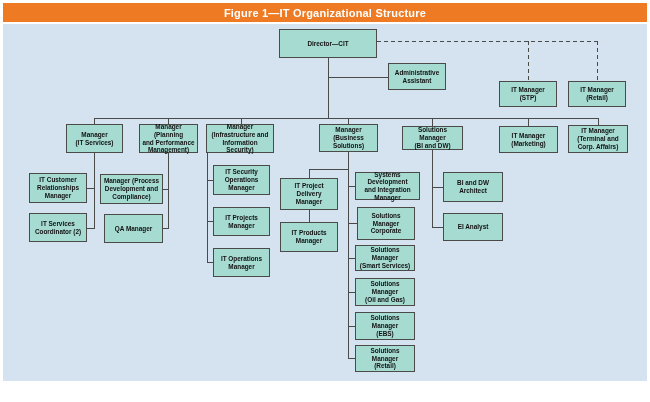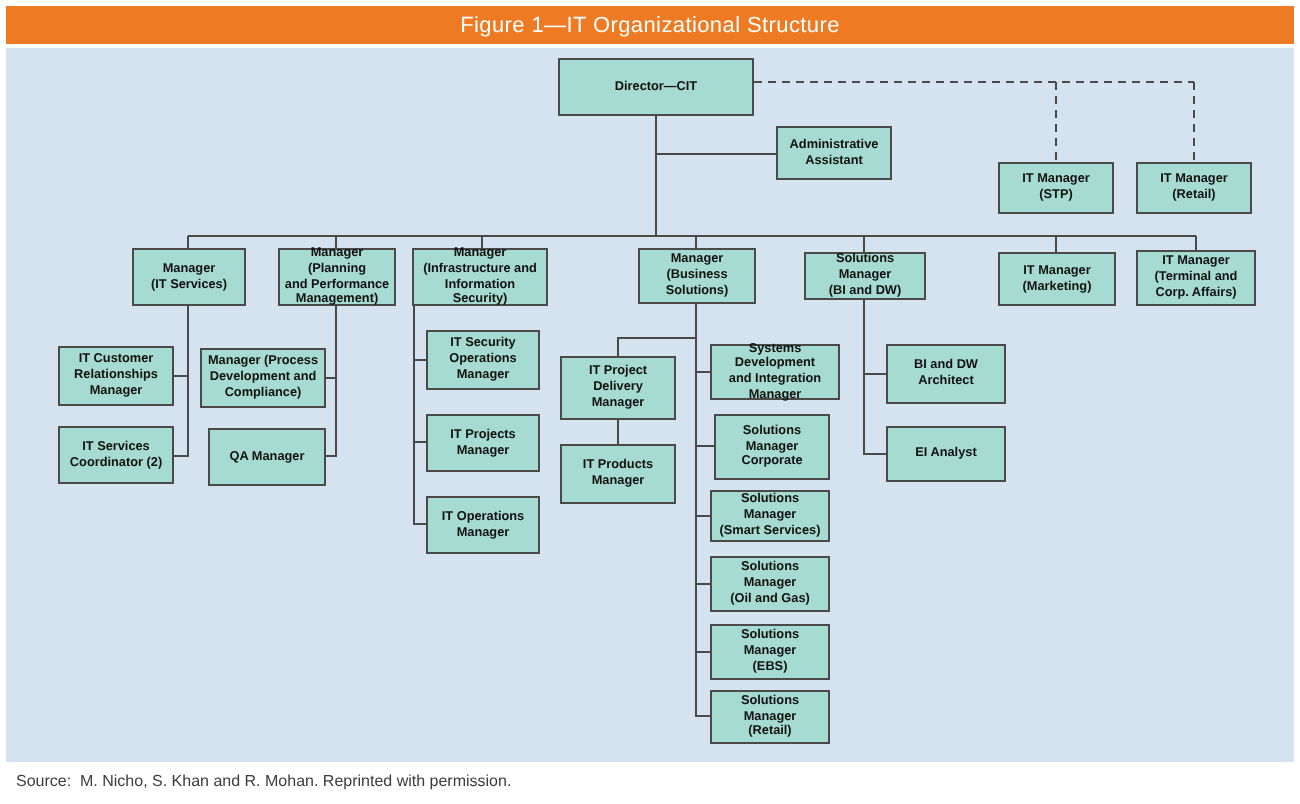--- a/index.html
+++ b/index.html
@@ -1,20 +1,20 @@
 <!DOCTYPE html>
 <html><head>
 <meta charset="utf-8">
 <style>
   html,body{margin:0;padding:0;background:#ffffff;}
   #page{position:relative;width:650px;height:402px;background:#ffffff;overflow:hidden;
         font-family:"Liberation Sans", sans-serif;}
   #header-bar{position:absolute;left:3px;top:3px;width:644px;height:19px;
         display:flex;align-items:center;justify-content:center;}
-  #header-bar .title{color:#ffffff;font-size:11px;font-weight:normal;letter-spacing:.2px;}
+  #header-bar .title{color:#ffffff;font-size:11px;font-weight:bold;letter-spacing:.2px;}
   #chart-panel{position:absolute;left:3px;top:24px;width:644px;height:357px;}
   #lines-svg{position:absolute;left:0;top:0;width:650px;height:402px;pointer-events:none;}
   .node{position:absolute;box-sizing:border-box;border:1px solid #4A4A49;
         display:flex;align-items:center;justify-content:center;text-align:center;
         font-size:6.4px;font-weight:bold;line-height:1.2;color:#111111;
         white-space:pre-line;padding:1px;}
   #source-note{position:absolute;left:8px;top:386px;font-size:8px;color:#3c3c3c;
         white-space:pre-wrap;}
 </style>
 </head>
@@ -115,14 +115,13 @@
       <div class="node" style="left: 355px; top: 278px; width: 60px; height: 28px; background: rgb(166, 219, 210); border-color: rgb(74, 74, 73);">Solutions Manager
 (Oil and Gas)</div>
       <div class="node" style="left: 355px; top: 312px; width: 60px; height: 28px; background: rgb(166, 219, 210); border-color: rgb(74, 74, 73);">Solutions Manager
 (EBS)</div>
       <div class="node" style="left: 355px; top: 345px; width: 60px; height: 27px; background: rgb(166, 219, 210); border-color: rgb(74, 74, 73);">Solutions Manager
 (Retail)</div>
       <div class="node" style="left: 443px; top: 172px; width: 60px; height: 30px; background: rgb(166, 219, 210); border-color: rgb(74, 74, 73);">BI and DW
 Architect</div>
       <div class="node" style="left: 443px; top: 213px; width: 60px; height: 28px; background: rgb(166, 219, 210); border-color: rgb(74, 74, 73);">EI Analyst</div>
     </div>
-  <div id="source-note">Source:  M. Nicho, S. Khan and R. Mohan. Reprinted with permission.</div>
 </div>
 
 </body></html>

